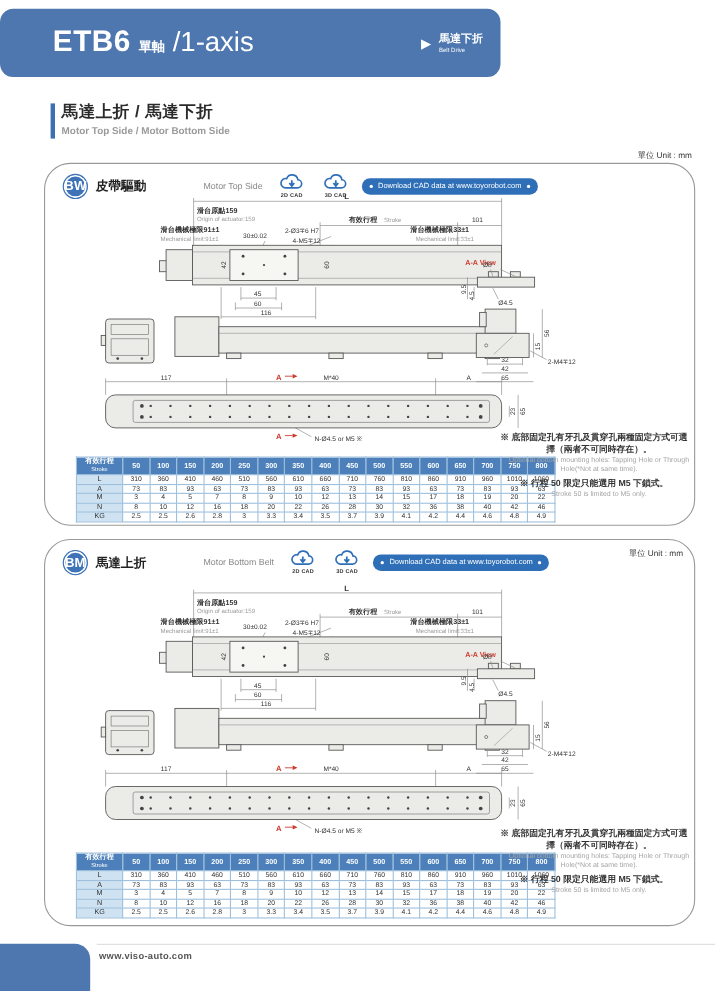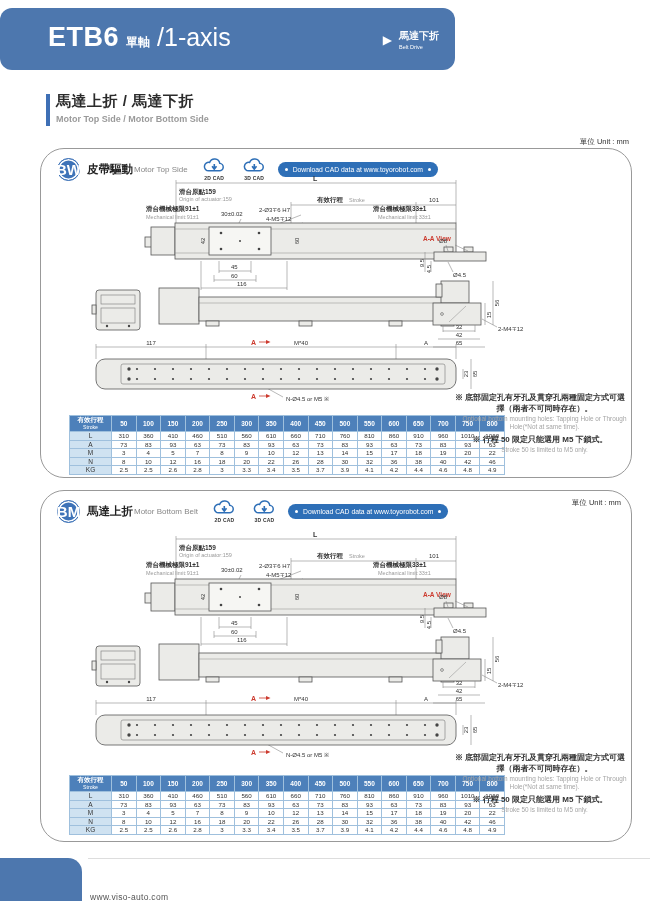--- a/index.html
+++ b/index.html
@@ -30,24 +30,24 @@
   .panel { position:absolute; left:40px; width:592px; background:#fff;
            border:1.5px solid #999; border-radius:24px; }
   .panel-bw { top:148px; height:330px; }
   .panel-bm { top:490px; height:352px; }
   .unit { position:absolute; font-size:7.5px; color:#333; }
   .panel-bw .unit { right:2px; top:-12px; }
   .panel-bm .unit { right:10px; top:7px; }
 
   .panel-head { position:absolute; left:16px; top:7px; height:26px; display:flex; align-items:center; }
   .badge { width:23px; height:23px; border-radius:50%; background:#3e73b8; color:#fff;
-           font-size:15px; font-weight:bold; display:flex; align-items:center; justify-content:center;
+           font-size:12px; font-weight:bold; display:flex; align-items:center; justify-content:center;
            box-shadow: inset 0 0 0 1.5px #fff; border:1px solid #3e73b8; }
   .pzh { font-size:11.5px; font-weight:bold; color:#222; margin-left:7px; }
-  .pen { font-size:8px; color:#888; margin-left:1px; }
+  .pen { font-size:8px; color:#888; margin-left:13px;padding-left:39px; }
   .cad { display:flex; flex-direction:column; align-items:center; margin-left:13px; cursor:pointer; }
   .cad svg { width:27px; height:17px; }
   .cad span { font-size:5px; font-weight:bold; color:#333; margin-top:1px; letter-spacing:.2px; }
   .dl-pill { margin-left:10px; height:15px; background:#2e6fb7; color:#fff; border-radius:8px;
              display:flex; align-items:center; gap:5px; padding:0 7px; font-size:6.8px; cursor:pointer; }
   .dot { width:3px; height:3px; border-radius:50%; background:#fff; flex:none; }
 
   
   .drawing { position:absolute; left:10px; width:572px; height:235px; }
   .panel-bw .drawing { top:26px; }
@@ -85,22 +85,22 @@
   .panel-bw .notes { top:244px; }
   .panel-bm .notes { top:262px; }
   .nzh { font-size:8px; font-weight:bold; color:#333; line-height:1.32;
          text-indent:-9px; padding-left:9px; }
   .nen { font-size:6.4px; color:#a5a5a5; line-height:1.3; padding-left:9px; margin:1px 0 3px; }
 
   
   .footer-line { position:absolute; left:88px; top:858px; width:562px; height:1px; background:#ddd; }
   .footer-box  { position:absolute; left:0; top:858px; width:82px; height:43px;
                  background:#4d77ae; border-radius:0 14px 0 0; }
-  .footer-url  { position:absolute; left:90px; top:864px; font-size:8.5px; font-weight:normal;
-                 color:#555; letter-spacing:.3px;margin-top:28px; }
+  .footer-url  { position:absolute; left:90px; top:864px; font-size:8.5px; font-weight:bold;
+                 color:#555; letter-spacing:.3px; }
 </style>
 </head>
 <body>
 
 <div class="page">
 
   <header class="banner">
     <div class="model-line">
       <span class="model">ETB6</span>
       <span class="axis-zh">單軸</span>

